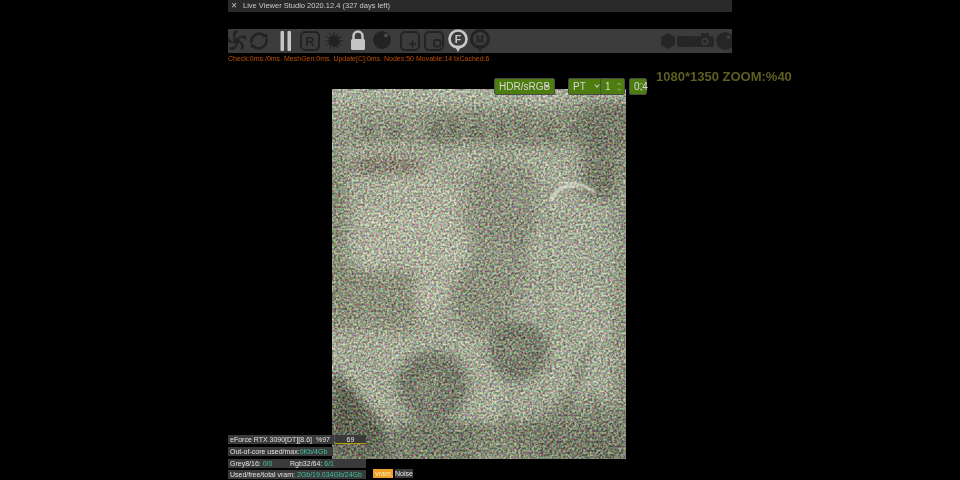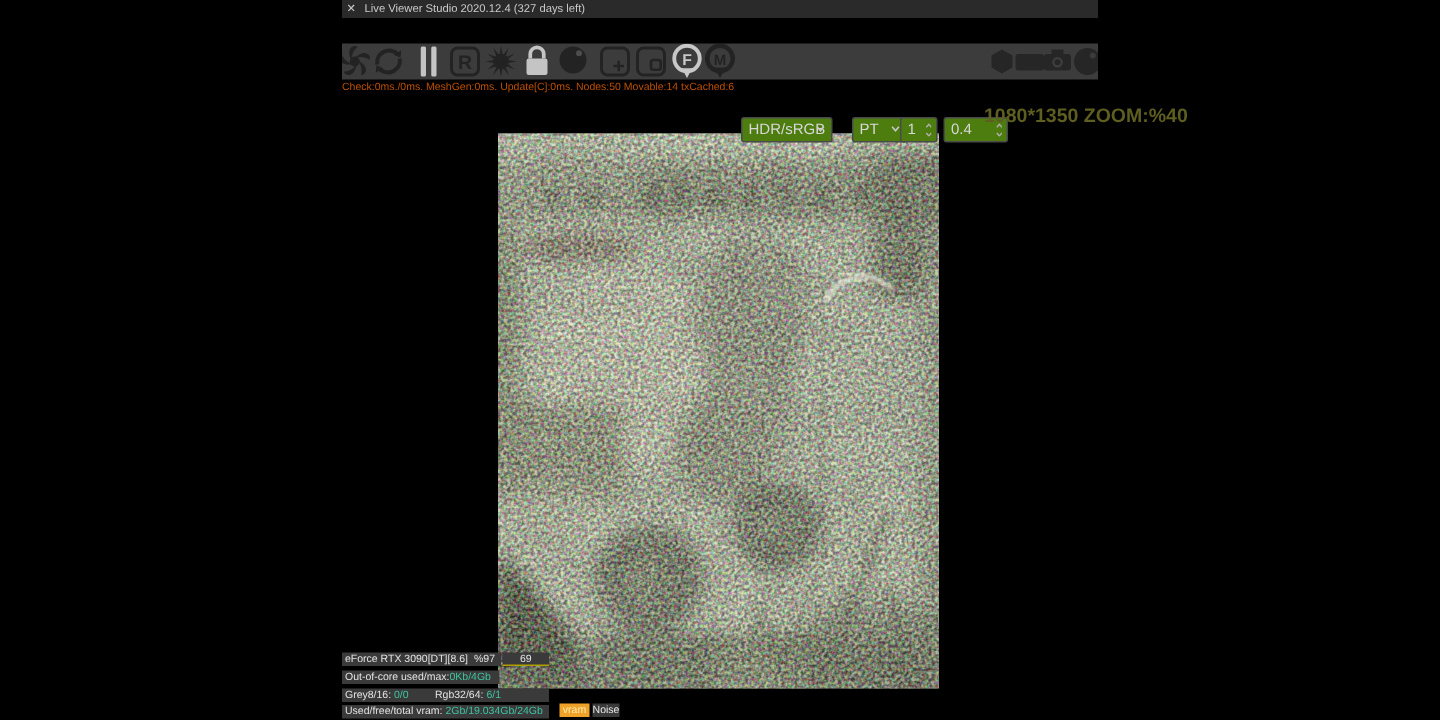--- a/index.html
+++ b/index.html
@@ -222,21 +222,21 @@
           <path d="M1 0.5 L4 4 L7 0.5" fill="none" stroke="#c8c8c8" stroke-width="1.4"></path>
         </svg></div>
     <div class="drop" style="left:340px; width:37px;">PT<svg class="chev" viewBox="0 0 8 5">
           <path d="M1 0.5 L4 4 L7 0.5" fill="none" stroke="#c8c8c8" stroke-width="1.4"></path>
         </svg></div>
     <div class="drop" style="left:372px; width:25px;">1<svg class="chev" style="top:3.5px;height:3.5px;width:4.5px;right:3px" viewBox="0 0 8 6">
           <path d="M1 5 L4 1.5 L7 5" fill="none" stroke="#b0b0b0" stroke-width="1.6"></path>
         </svg><svg class="chev" style="top:9px;height:3.5px;width:4.5px;right:3px" viewBox="0 0 8 6">
           <path d="M1 1 L4 4.5 L7 1" fill="none" stroke="#b0b0b0" stroke-width="1.6"></path>
         </svg></div>
-    <div class="drop" style="left:401px; width:43px;">0.4<svg class="chev" style="top:3.5px;height:3.5px;width:4.5px;right:3px" viewBox="0 0 8 6">
+    <div class="drop" style="left:401px; width:18px;">0.4<svg class="chev" style="top:3.5px;height:3.5px;width:4.5px;right:3px" viewBox="0 0 8 6">
           <path d="M1 5 L4 1.5 L7 5" fill="none" stroke="#b0b0b0" stroke-width="1.6"></path>
         </svg><svg class="chev" style="top:9px;height:3.5px;width:4.5px;right:3px" viewBox="0 0 8 6">
           <path d="M1 1 L4 4.5 L7 1" fill="none" stroke="#b0b0b0" stroke-width="1.6"></path>
         </svg></div>
   </div>
 </div>
 
 <div class="abs" id="status">Check:0ms./0ms. MeshGen:0ms. Update[C]:0ms. Nodes:50 Movable:14 txCached:6</div>
 <div class="abs" id="zoomtxt">1080*1350 ZOOM:%40</div>
 

